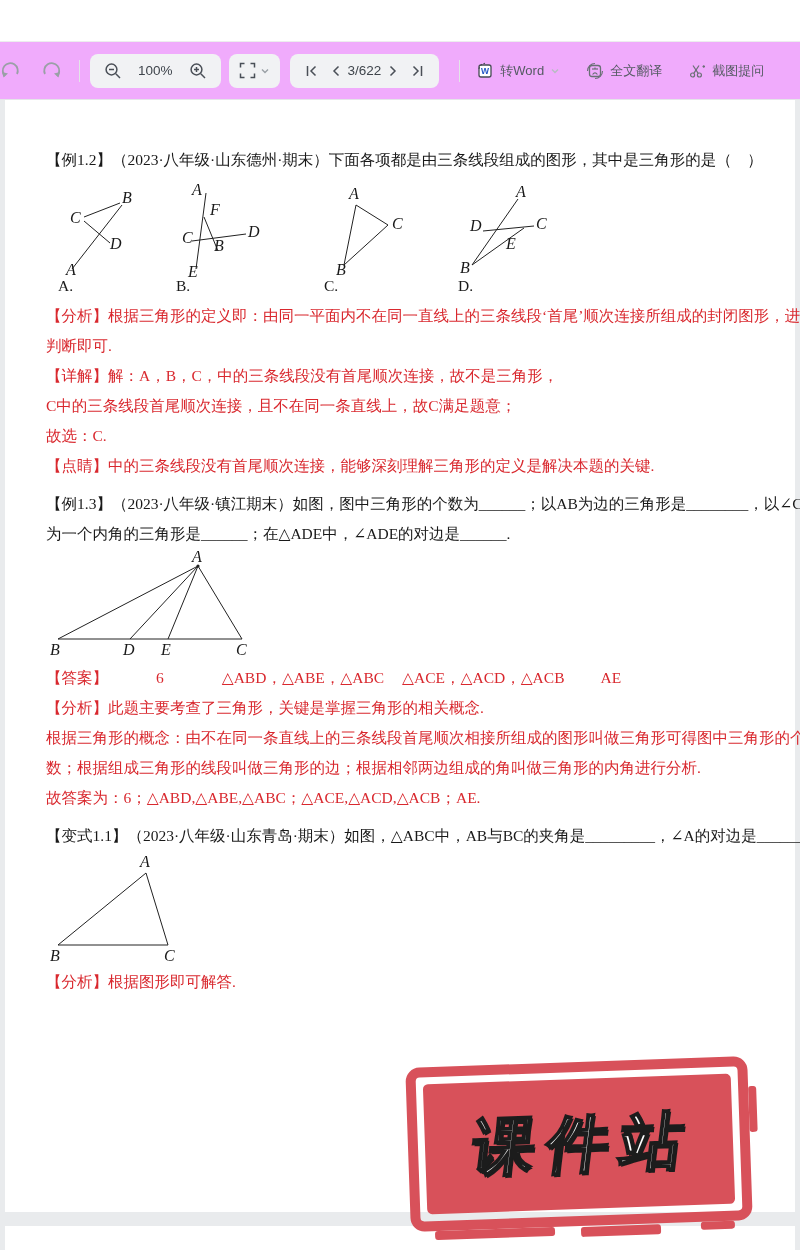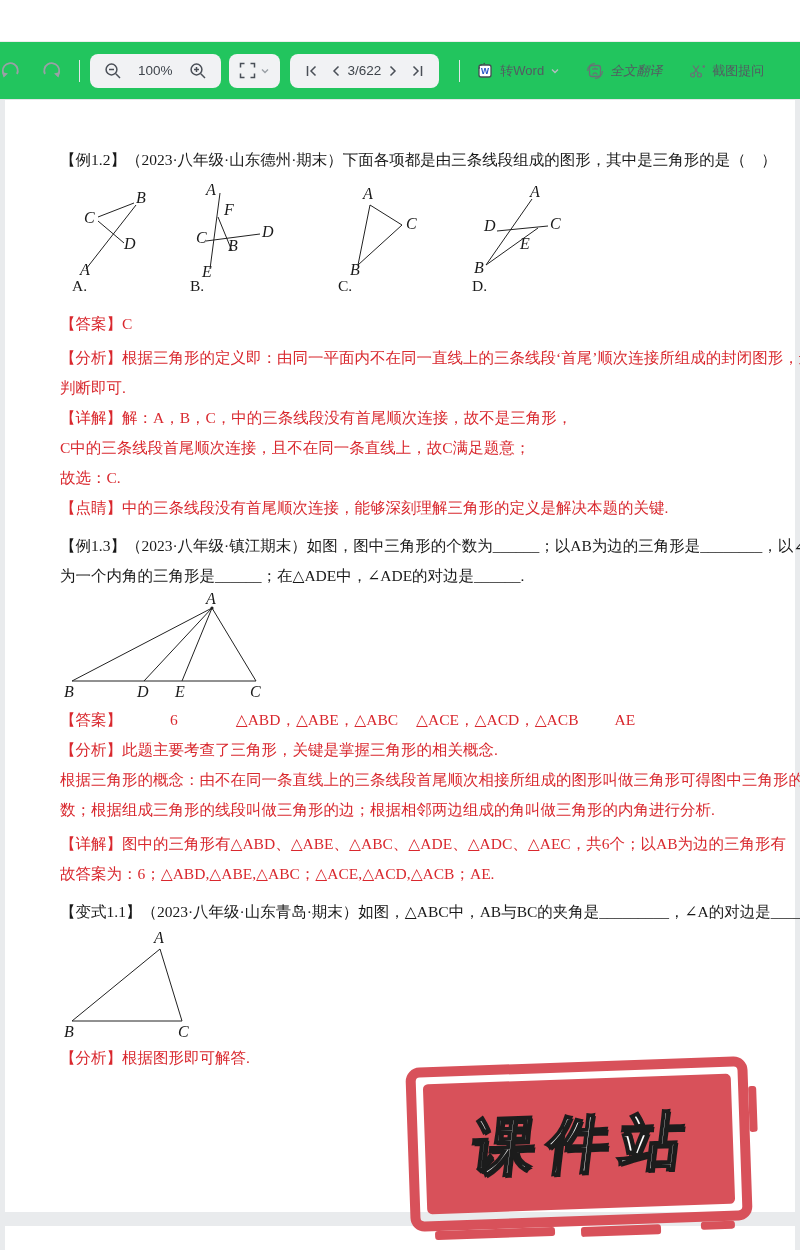--- a/index.html
+++ b/index.html
@@ -1,31 +1,31 @@
 <!DOCTYPE html>
 <html><head>
 <meta charset="utf-8">
 <style>
   html,body{margin:0;padding:0;}
   body{width:800px;height:1250px;overflow:hidden;background:#fff;font-family:"Liberation Sans",sans-serif;}
   
   .top-strip{height:41px;background:#ffffff;border-bottom:1px solid #ededee;}
-  .toolbar{height:57px;background:#22c55e;border-bottom:1px solid #e4e6e8;display:flex;align-items:center;position:relative;}
+  .toolbar{height:57px;background:#f0abfc;border-bottom:1px solid #e4e6e8;display:flex;align-items:center;position:relative;}
   .tb-sep{width:1px;height:22px;background:#e3e5e7;margin:0 10px;flex:0 0 auto;}
   .pill{display:flex;align-items:center;background:#f1f2f4;border-radius:8px;height:34px;padding:0 10px;flex:0 0 auto;}
   .icon-btn{display:flex;align-items:center;justify-content:center;padding:0 4px;cursor:default;}
   .tb-text{font-size:13.5px;color:#3f454c;}
   .tb-btn{display:flex;align-items:center;gap:6px;color:#545a62;font-size:13px;flex:0 0 auto;cursor:default;}
   .undo-wrap{margin-left:-7px;display:flex;align-items:center;}
   svg.tbi{display:block;}
   
   .doc-area{position:relative;height:1151px;background:#e9ebed;}
   .page{position:absolute;left:5px;right:5px;top:0;height:1112px;background:#ffffff;}
   .page-next{position:absolute;left:5px;right:5px;top:1126px;bottom:0;background:#ffffff;}
-  .content{padding:45px 48px 0 55px;font-family:"Liberation Serif","DejaVu Serif",serif;font-size:15.5px;color:#191919;}
+  .content{padding:45px 48px 0 41px;font-family:"Liberation Serif","DejaVu Serif",serif;font-size:15.5px;color:#191919;}
   .line{line-height:30px;white-space:nowrap;}
   .red{color:#d9282e;}
   .mt4{margin-top:4px;} .mt8{margin-top:8px;} .mt12{margin-top:12px;}
   
   .fig-row{position:relative;height:116px;margin-top:6px;}
   .opt{position:absolute;bottom:0;}
   .optA{left:12px;} .optB{left:130px;} .optC{left:278px;} .optD{left:412px;}
   svg.fig line, svg.fig polyline, svg.fig polygon{stroke:#222;stroke-width:1;fill:none;}
   svg.fig text{font-family:"Liberation Serif","DejaVu Serif",serif;font-style:italic;font-size:16px;fill:#191919;}
   svg.fig text.optlab{font-style:normal;font-size:15.5px;}
@@ -126,21 +126,21 @@
       <rect x="3" y="3" width="12" height="12" rx="2" stroke="#454b53" stroke-width="1.3" fill="#ffffff"></rect>
       <path d="M3 7 A7 7 0 0 1 9 1.2" stroke="#454b53" stroke-width="1.1" fill="none" stroke-dasharray="2 1.6"></path>
       <text x="9" y="12.4" font-size="8.5" font-weight="bold" fill="#2456c6" text-anchor="middle" font-family="Liberation Sans, sans-serif">W</text>
     </svg>
     <span>转Word</span>
     <svg class="tbi" width="10" height="10" viewBox="0 0 10 10">
       <polyline points="2,3.5 5,6.5 8,3.5" stroke="#b7bcc2" stroke-width="1.4" fill="none"></polyline>
     </svg>
   </div>
 
-  <div class="tb-btn" style="margin-left:26px;font-style:italic;">
+  <div class="tb-btn" style="margin-left:26px;">
     <svg class="tbi" width="18" height="18" viewBox="0 0 18 18">
       <rect x="3.5" y="3.5" width="11" height="11" rx="2.5" stroke="#6a7076" stroke-width="1.3" fill="none"></rect>
       <path d="M1.5 9 A7.5 7.5 0 0 1 9 1.5" stroke="#6a7076" stroke-width="1.1" fill="none"></path>
       <path d="M16.5 9 A7.5 7.5 0 0 1 9 16.5" stroke="#6a7076" stroke-width="1.1" fill="none"></path>
       <line x1="6" y1="7" x2="12" y2="7" stroke="#6a7076" stroke-width="1.2"></line>
       <line x1="9" y1="5.6" x2="9" y2="7" stroke="#6a7076" stroke-width="1.2"></line>
       <path d="M6.6 12.5 Q9 9.2 11.4 12.5" stroke="#6a7076" stroke-width="1.2" fill="none"></path>
     </svg>
     <span>全文翻译</span>
   </div>
@@ -213,21 +213,20 @@
             <text x="58" y="16">A</text>
             <text x="12" y="50">D</text>
             <text x="78" y="48">C</text>
             <text x="48" y="68">E</text>
             <text x="2" y="92">B</text>
             <text class="optlab" x="0" y="110">D.</text>
           </svg>
         </div>
       </div>
 
-      <div class="line red mt12">【答案】C</div>
       <div class="line red mt4">【分析】根据三角形的定义即：由同一平面内不在同一直线上的三条线段‘首尾’顺次连接所组成的封闭图形，进行</div>
       <div class="line red">判断即可.</div>
       <div class="line red">【详解】解：A，B，C，中的三条线段没有首尾顺次连接，故不是三角形，</div>
       <div class="line red">C中的三条线段首尾顺次连接，且不在同一条直线上，故C满足题意；</div>
       <div class="line red">故选：C.</div>
       <div class="line red">【点睛】中的三条线段没有首尾顺次连接，能够深刻理解三角形的定义是解决本题的关键.</div>
 
       <div class="line mt8">【例1.3】（2023·八年级·镇江期末）如图，图中三角形的个数为______；以AB为边的三角形是________，以∠C</div>
       <div class="line">为一个内角的三角形是______；在△ADE中，∠ADE的对边是______.</div>
 
@@ -246,21 +245,20 @@
           <text x="190" y="104">C</text>
         </svg>
       </div>
 
       <div class="line red">
         <span class="seg g48">【答案】</span><span class="seg g58">6</span><span class="seg g42">△ABD，△ABE，△ABC</span><span class="seg g36">△ACE，△ACD，△ACB</span><span class="seg">AE</span>
       </div>
       <div class="line red">【分析】此题主要考查了三角形，关键是掌握三角形的相关概念.</div>
       <div class="line red">根据三角形的概念：由不在同一条直线上的三条线段首尾顺次相接所组成的图形叫做三角形可得图中三角形的个</div>
       <div class="line red">数；根据组成三角形的线段叫做三角形的边；根据相邻两边组成的角叫做三角形的内角进行分析.</div>
-      <div class="line red mt4">【详解】图中的三角形有△ABD、△ABE、△ABC、△ADE、△ADC、△AEC，共6个；以AB为边的三角形有</div>
       <div class="line red">故答案为：6；△ABD,△ABE,△ABC；△ACE,△ACD,△ACB；AE.</div>
 
       <div class="line mt8">【变式1.1】（2023·八年级·山东青岛·期末）如图，△ABC中，AB与BC的夹角是_________，∠A的对边是_________，</div>
 
       <div class="fig-block">
         <svg class="fig" width="170" height="110" viewBox="0 0 170 110">
           <polygon points="100,20 12,92 122,92"></polygon>
           <text x="94" y="14">A</text>
           <text x="4" y="108">B</text>
           <text x="118" y="108">C</text>

